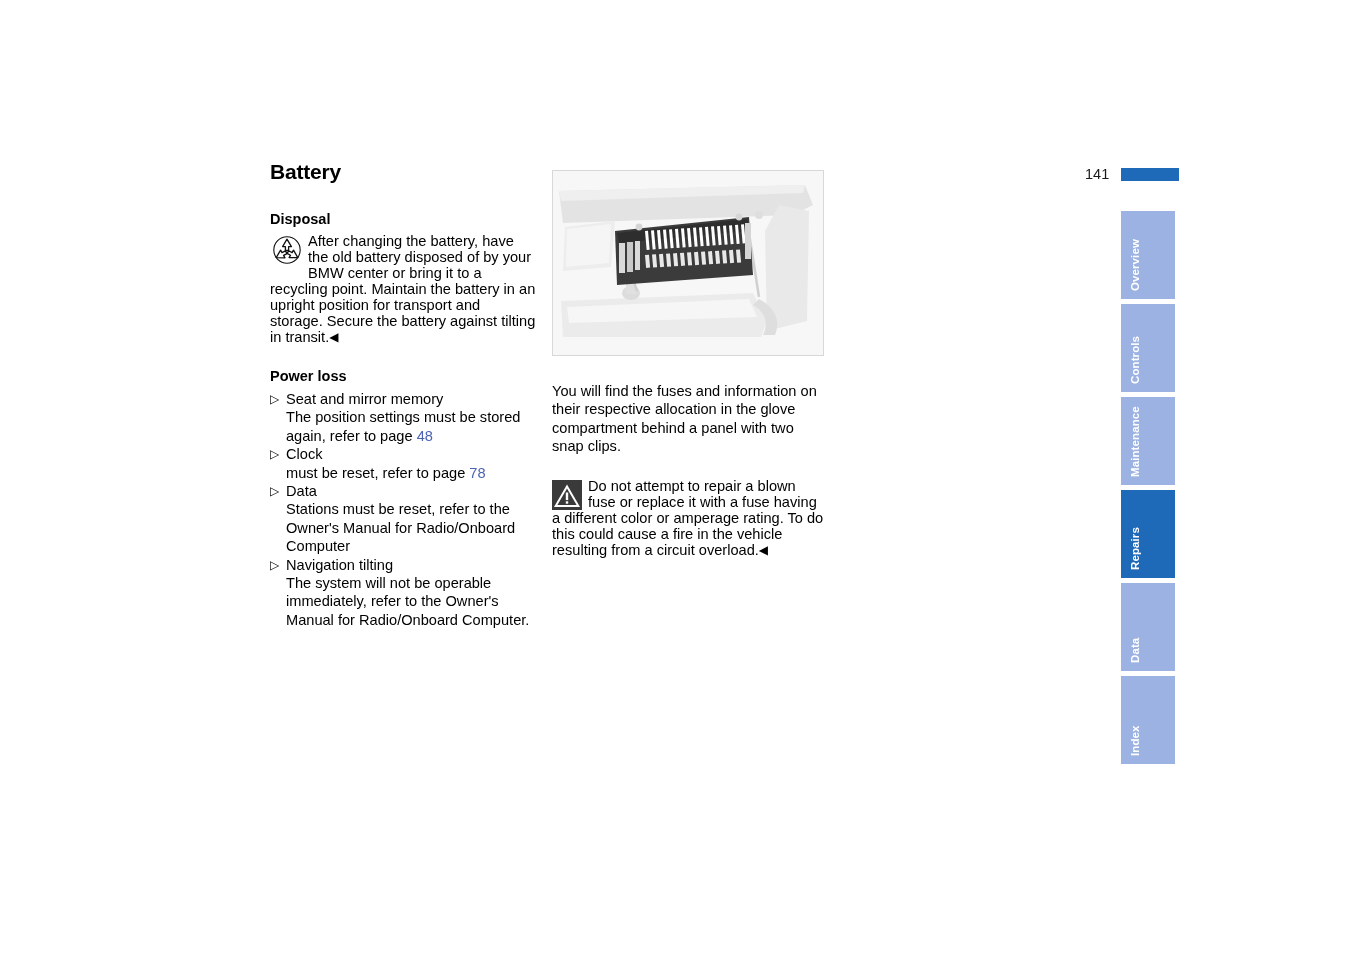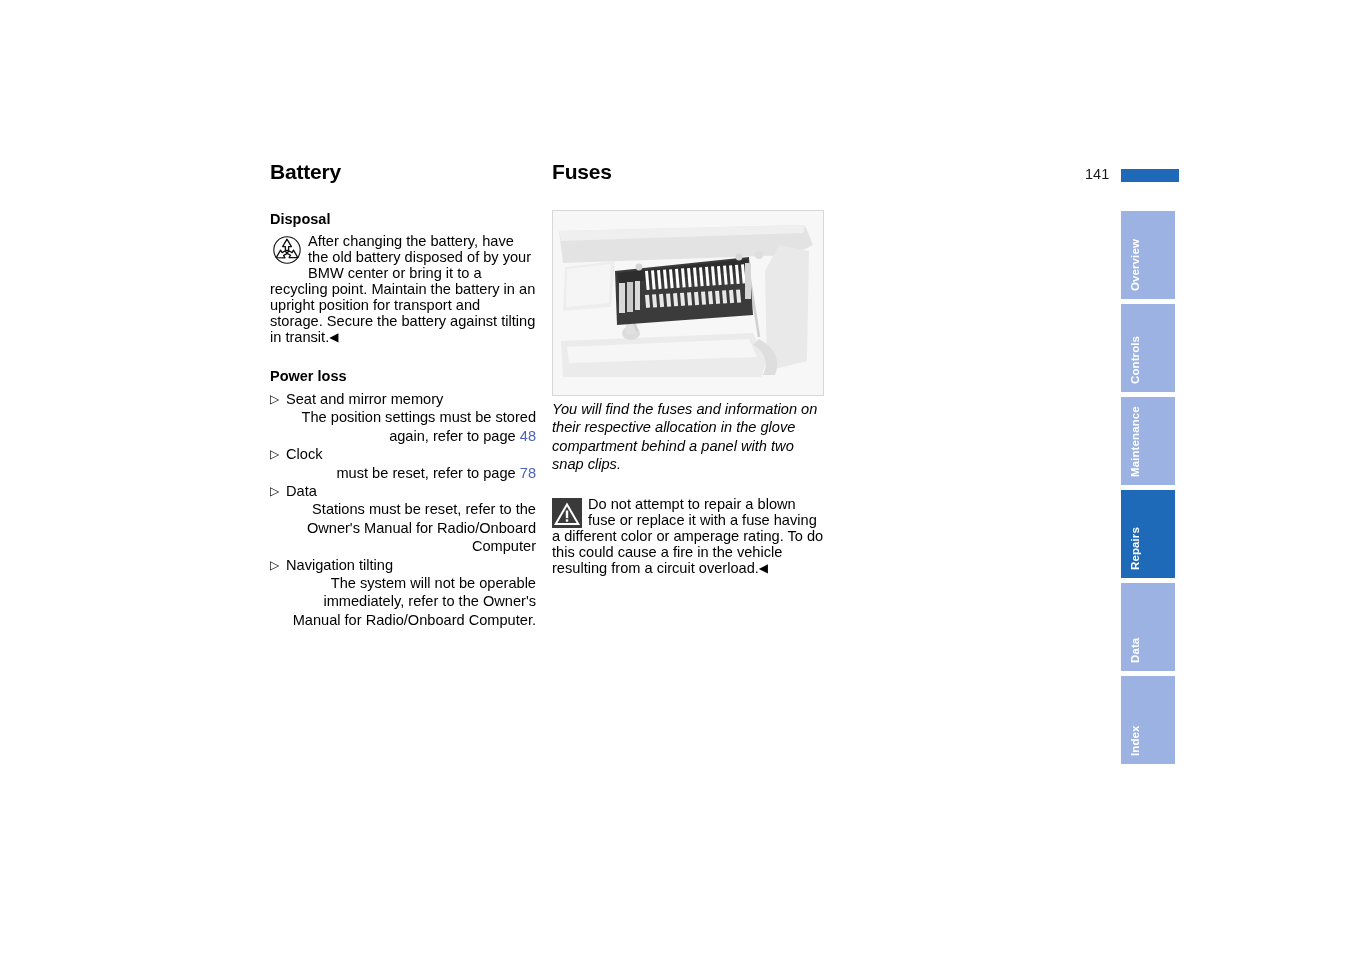--- a/index.html
+++ b/index.html
@@ -108,21 +108,20 @@
     padding-left: 16px;
   }
   .list li .bullet {
     position: absolute;
     left: 0;
     top: 0;
     font-size: 12px;
   }
   .list li .sub {
     display: block;
-    text-align: right;
   }
 
   
   .figure {
     position: relative;
     width: 272px;
     height: 186px;
     margin: 10px 0 0 0;
     border: 1px solid #d8d8d8;
     background: #fafafa;
@@ -142,21 +141,21 @@
     white-space: nowrap;
     font-family: "Liberation Sans", sans-serif;
   }
 
   
   .pagenum-wrap {
     position: absolute;
     left: 1085px;
     top: 166px;
     display: flex;
-    align-items: flex-end;
+    align-items: center;
   }
   .pagenum {
     font-size: 14.5px;
     line-height: 16px;
     color: #1a1a1a;
   }
   .pagerule {
     width: 58px;
     height: 13px;
     background: #1f69b9;
@@ -245,21 +244,20 @@
           <span class="bullet">▷</span>
           <span>Navigation tilting</span>
           <span class="sub">The system will not be operable immediately, refer to the Owner's Manual for Radio/Onboard Computer.</span>
         </li>
       </ul>
     </div>
   </div>
 
   <div class="col-right">
 
-    <h1 class="h1">Fuses</h1>
 
     <div class="figure">
       <svg width="270" height="184" viewBox="0 0 270 184" aria-hidden="true">
         <rect x="0" y="0" width="270" height="184" fill="#f7f7f7"></rect>
 
         <polygon points="6,20 252,14 260,34 240,44 10,52" fill="#e3e3e3"></polygon>
         <polygon points="6,20 252,14 250,22 8,30" fill="#efefef"></polygon>
 
         <polygon points="12,56 62,50 58,96 10,100" fill="#ededed"></polygon>
         <polygon points="14,58 58,53 56,92 13,96" fill="#f5f5f5"></polygon>
@@ -323,21 +321,21 @@
 
         <rect x="192" y="52" width="6" height="36" fill="#d5d5d5"></rect>
 
         <circle cx="86" cy="56" r="3.4" fill="#d6d6d6"></circle>
         <circle cx="186" cy="46" r="3.4" fill="#d6d6d6"></circle>
         <circle cx="206" cy="44" r="4" fill="#dedede"></circle>
       </svg>
       <span class="fig-credit">MY0115YCMA</span>
     </div>
 
-    <p class="p" style="margin-top:4px;font-style:italic;">You will find the fuses and information on their respective allocation in the glove compartment behind a panel with two snap clips.</p>
+    <p class="p" style="margin-top:26px;">You will find the fuses and information on their respective allocation in the glove compartment behind a panel with two snap clips.</p>
 
     <div class="icon-para" style="margin-top:22px;">
       <span class="icon-float warn">
         <svg width="30" height="30" viewBox="0 0 30 30" aria-hidden="true">
           <rect x="0" y="0" width="30" height="30" fill="#3a3a3a"></rect>
           <polygon points="15,4.5 28,27 2,27" fill="#ffffff"></polygon>
           <polygon points="15,8.5 24.6,25 5.4,25" fill="#3a3a3a"></polygon>
           <rect x="13.8" y="12.5" width="2.4" height="7.6" fill="#ffffff"></rect>
           <rect x="13.8" y="21.3" width="2.4" height="2.4" fill="#ffffff"></rect>
         </svg>

